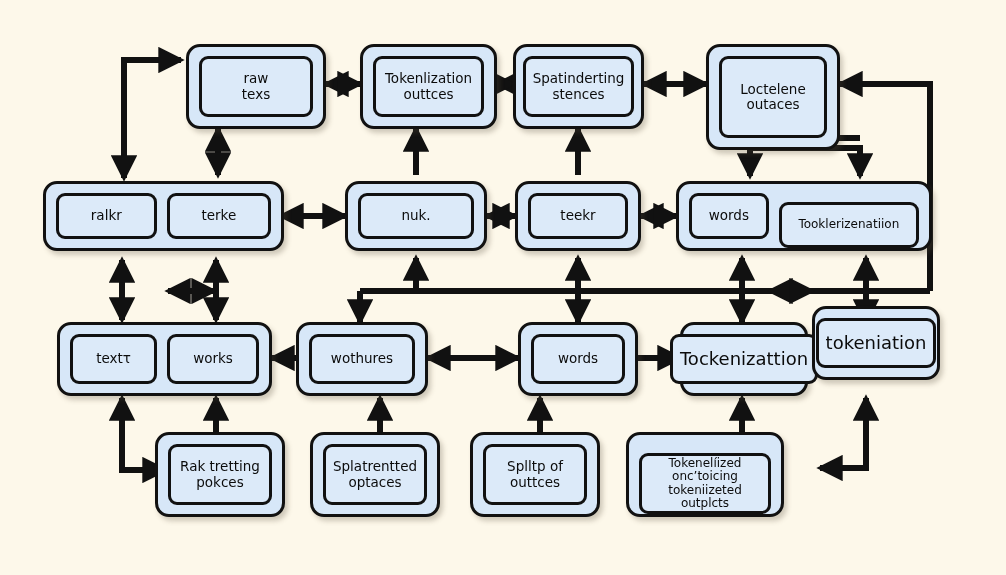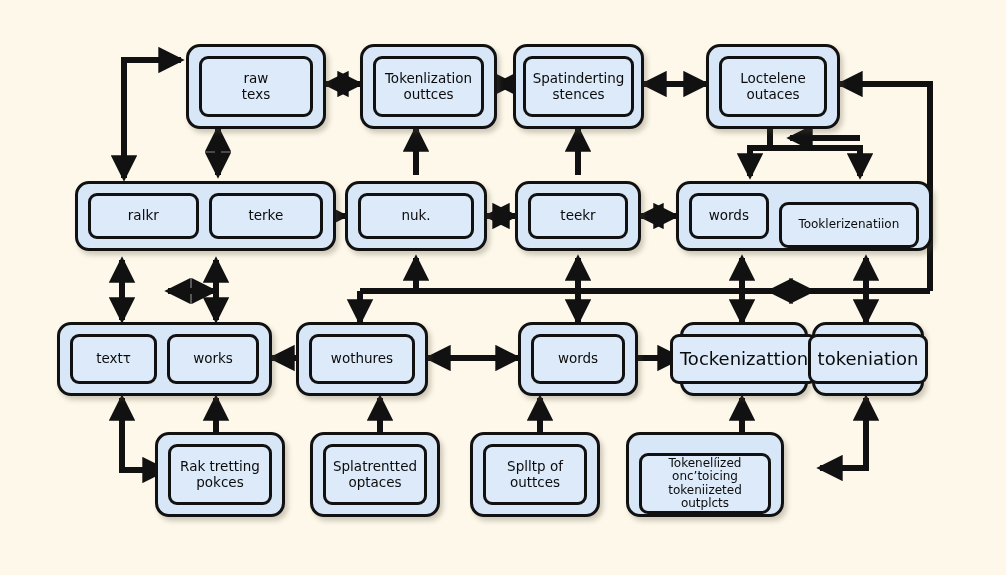--- a/index.html
+++ b/index.html
@@ -138,26 +138,26 @@
 texs</div>
     </div>
     <div class="node" style="left:360px; top:44px; width:137px; height:85px;">
       <div class="slot">Tokenlization
 outtces</div>
     </div>
     <div class="node" style="left:513px; top:44px; width:131px; height:85px;">
       <div class="slot">Spatinderting
 stences</div>
     </div>
-    <div class="node" style="left:706px; top:44px; width:134px; height:85px;">
+    <div class="node" style="left:706px; top:44px; width:134px; height:106px;">
       <div class="slot">Loctelene
 outaces</div>
     </div>
 
-    <div class="node" style="left:75px; top:181px; width:261px; height:70px;">
+    <div class="node" style="left:43px; top:181px; width:241px; height:70px;">
       <div class="slot">ralkr</div>
       <div class="slot">terke</div>
     </div>
     <div class="node" style="left:345px; top:181px; width:142px; height:70px;">
       <div class="slot">nuk.</div>
     </div>
     <div class="node" style="left:515px; top:181px; width:126px; height:70px;">
       <div class="slot">teekr</div>
     </div>
     <div class="node" style="left:676px; top:181px; width:256px; height:70px;">
@@ -171,21 +171,21 @@
     </div>
     <div class="node" style="left:296px; top:322px; width:132px; height:74px;">
       <div class="slot">wothures</div>
     </div>
     <div class="node" style="left:518px; top:322px; width:120px; height:74px;">
       <div class="slot">words</div>
     </div>
     <div class="node" style="left:680px; top:322px; width:128px; height:74px;">
       <div class="slot small">Tockenizattion</div>
     </div>
-    <div class="node" style="left:812px; top:322px; width:112px; height:74px;">
+    <div class="node" style="left:812px; top:306px; width:128px; height:74px;">
       <div class="slot small">tokeniation</div>
     </div>
 
     <div class="node" style="left:155px; top:432px; width:130px; height:85px;justify-content:center;">
       <div class="slot">Rak tretting
 pokces</div>
     </div>
     <div class="node" style="left:310px; top:432px; width:130px; height:85px;">
       <div class="slot">Splatrentted
 optaces</div>

